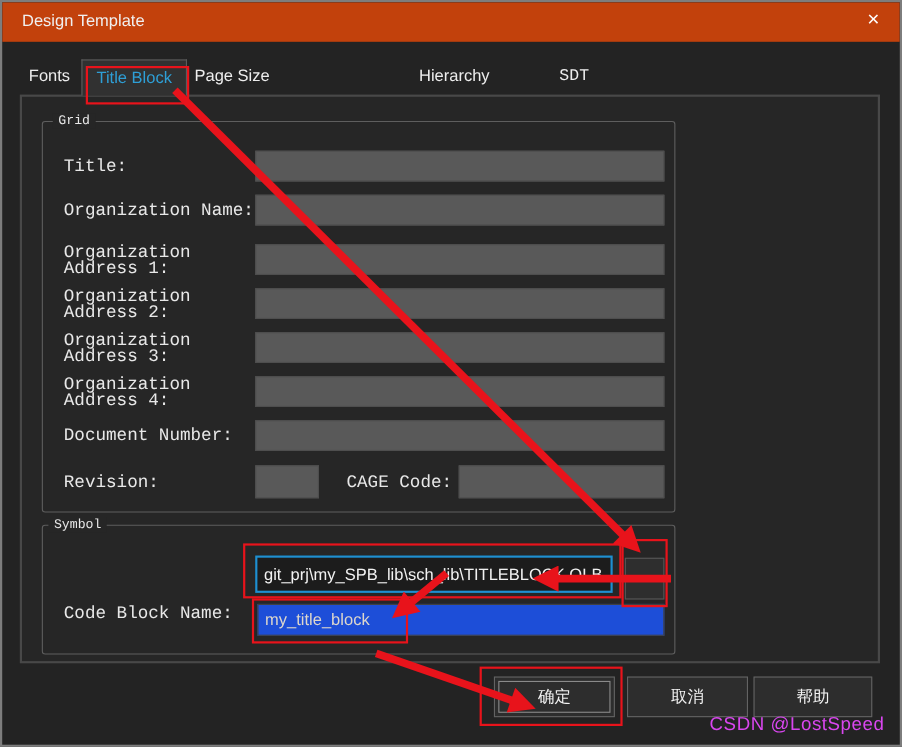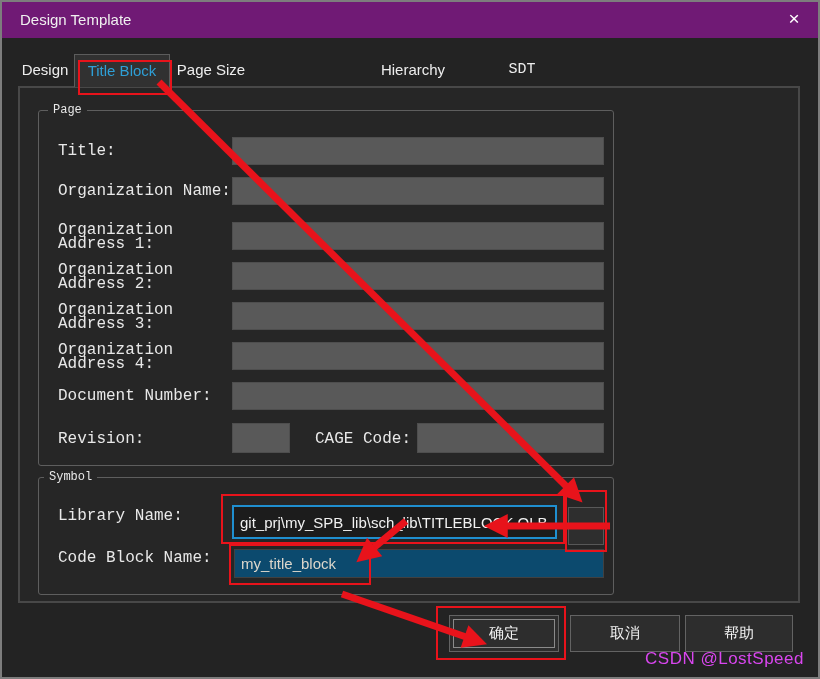--- a/index.html
+++ b/index.html
@@ -11,21 +11,21 @@
   .window{
     position:relative;
     width:820px;height:679px;
     background:#232323;
     border:2px solid #7d7d7d;
     box-sizing:border-box;
     font-family:"Liberation Sans",sans-serif;
     overflow:hidden;
   }
   
-  .titlebar{position:absolute;left:0;top:0;width:816px;height:36px;background:#701a75;}
+  .titlebar{position:absolute;left:0;top:0;width:816px;height:36px;background:#c2410c;}
   .titlebar .title{position:absolute;left:18px;top:9px;font-size:15px;color:#f0f0f0;}
   .closebtn{position:absolute;right:12px;top:5px;width:24px;height:24px;line-height:24px;
     text-align:center;color:#ffffff;font-size:19px;cursor:default;}
   
   .tab{position:absolute;top:53px;height:30px;line-height:30px;text-align:center;
     font-size:15px;color:#ededed;}
   #tab-fonts{left:14px;width:58px;}
   #tab-titleblock{left:72px;width:96px;top:52px;height:33px;line-height:31px;
     background:#313131;border:1px solid #5c5c5c;border-bottom:none;box-sizing:border-box;
     color:var(--tabblue);z-index:2;}
@@ -69,21 +69,21 @@
   #inp-addr3{top:300px;}
   #inp-addr4{top:340px;}
   #inp-docnum{top:380px;}
   #inp-revision{top:421px;width:58px;height:30px;}
   #inp-cage{left:415px;top:421px;width:187px;height:30px;}
   #inp-library{top:503px;width:325px;height:34px;background:#1c1c1c;
     border:2px solid var(--focusblue);color:#f2f2f2;font-size:15px;}
   #btn-browse{position:absolute;left:566px;top:505px;width:36px;height:38px;z-index:3;
     background:#2e2e2e;border:1px solid #585858;box-sizing:border-box;
     color:#d0d0d0;font-size:14px;line-height:30px;text-align:center;}
-  #inp-tbname{left:232px;top:547px;width:370px;height:29px;background:#0c4a6e;
+  #inp-tbname{left:232px;top:547px;width:370px;height:29px;background:#1d4ed8;
     border:1px solid #414141;color:#ddd7cc;font-size:15px;}
   
   .btn{position:absolute;top:613px;height:37px;z-index:3;
     background:#2d2d2d;border:1px solid #636363;box-sizing:border-box;
     color:#f2f2f2;font-family:"Liberation Sans",sans-serif;font-size:15px;}
   #btn-ok{left:447px;width:110px;outline:1px solid #8a8a8a;outline-offset:-5px;}
   #btn-cancel{left:568px;width:110px;}
   #btn-help{left:683px;width:108px;}
   .watermark{position:absolute;right:14px;top:647px;z-index:3;
     font-size:17px;color:#d946ef;letter-spacing:.5px;}
@@ -96,30 +96,30 @@
 </head>
 <body>
 
 <div class="window">
 
   <div class="titlebar">
     <span class="title">Design Template</span>
     <span class="closebtn">×</span>
   </div>
 
-  <div class="tab" id="tab-fonts">Design</div>
+  <div class="tab" id="tab-fonts">Fonts</div>
   <div class="tab" id="tab-titleblock">Title Block</div>
   <div class="tab" id="tab-pagesize">Page Size</div>
   <div class="tab" id="tab-hierarchy">Hierarchy</div>
   <div class="tab" id="tab-sdt">SDT Compatibility</div>
 
   <div class="panel"></div>
 
   <div class="group" id="group-text"></div>
-  <span class="legend" id="legend-text">Page</span>
+  <span class="legend" id="legend-text">Grid</span>
 
   <span class="lbl" id="lbl-title">Title:</span>
   <input class="inp" id="inp-title" value="" style="">
 
   <span class="lbl" id="lbl-orgname">Organization Name:</span>
   <input class="inp" id="inp-orgname" value="" style="">
 
   <span class="lbl" id="lbl-addr1">Organization Address 1:</span>
   <input class="inp" id="inp-addr1" value="" style="">
 
@@ -137,21 +137,20 @@
 
   <span class="lbl" id="lbl-revision">Revision:</span>
   <input class="inp" id="inp-revision" value="" style="">
 
   <span class="lbl" id="lbl-cage">CAGE Code:</span>
   <input class="inp" id="inp-cage" value="" style="">
 
   <div class="group" id="group-symbol"></div>
   <span class="legend" id="legend-symbol">Symbol</span>
 
-  <span class="lbl" id="lbl-library">Library Name:</span>
   <input class="inp" id="inp-library" value="git_prj\my_SPB_lib\sch_lib\TITLEBLOCK.OLB" style="">
   <div id="btn-browse">...</div>
 
   <span class="lbl" id="lbl-tbname">Code Block Name:</span>
   <input class="inp" id="inp-tbname" value="my_title_block" style="">
 
   <button class="btn" id="btn-cancel">取消</button>
   <button class="btn" id="btn-ok">确定</button>
   <button class="btn" id="btn-help">帮助</button>
 

